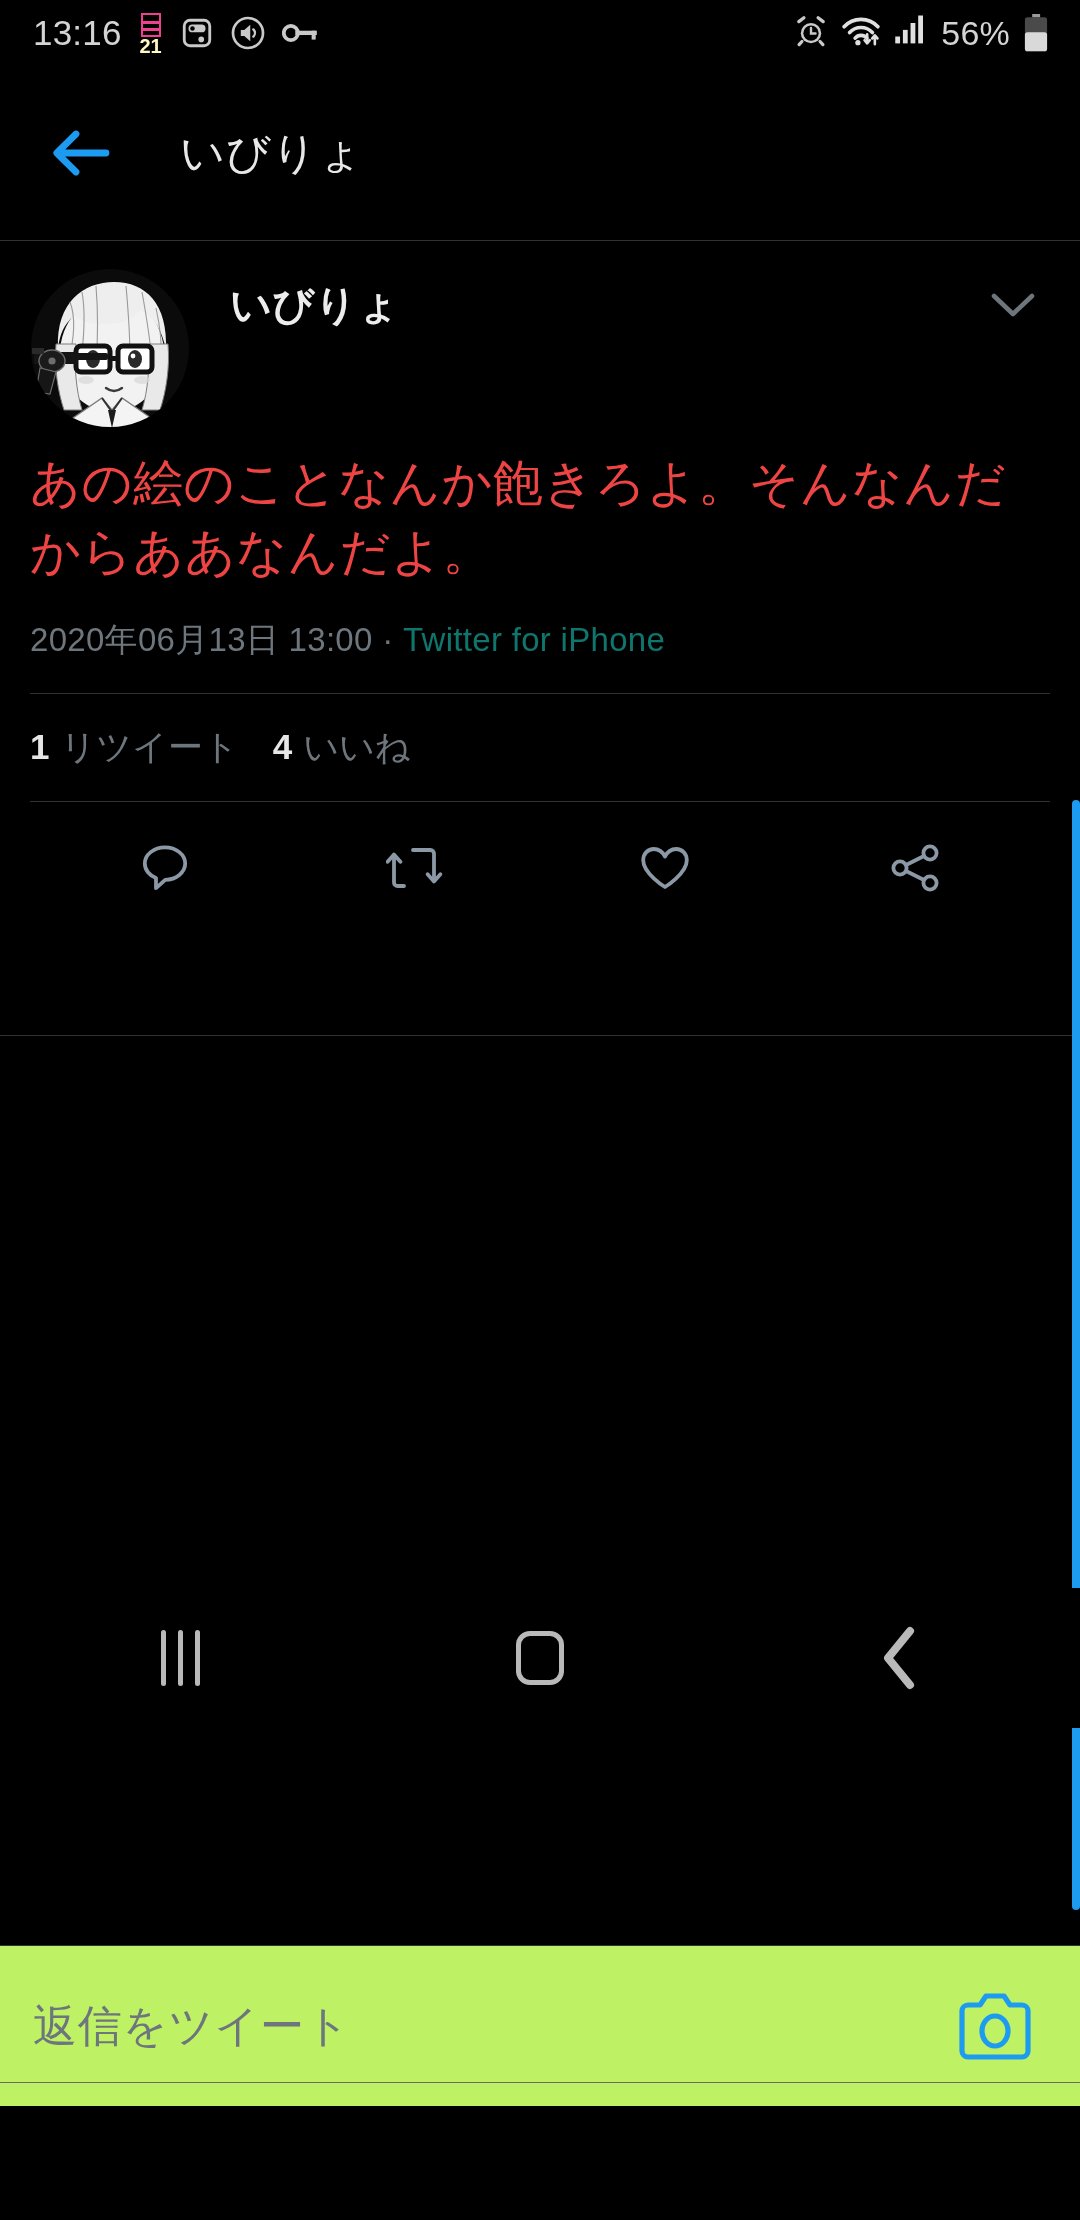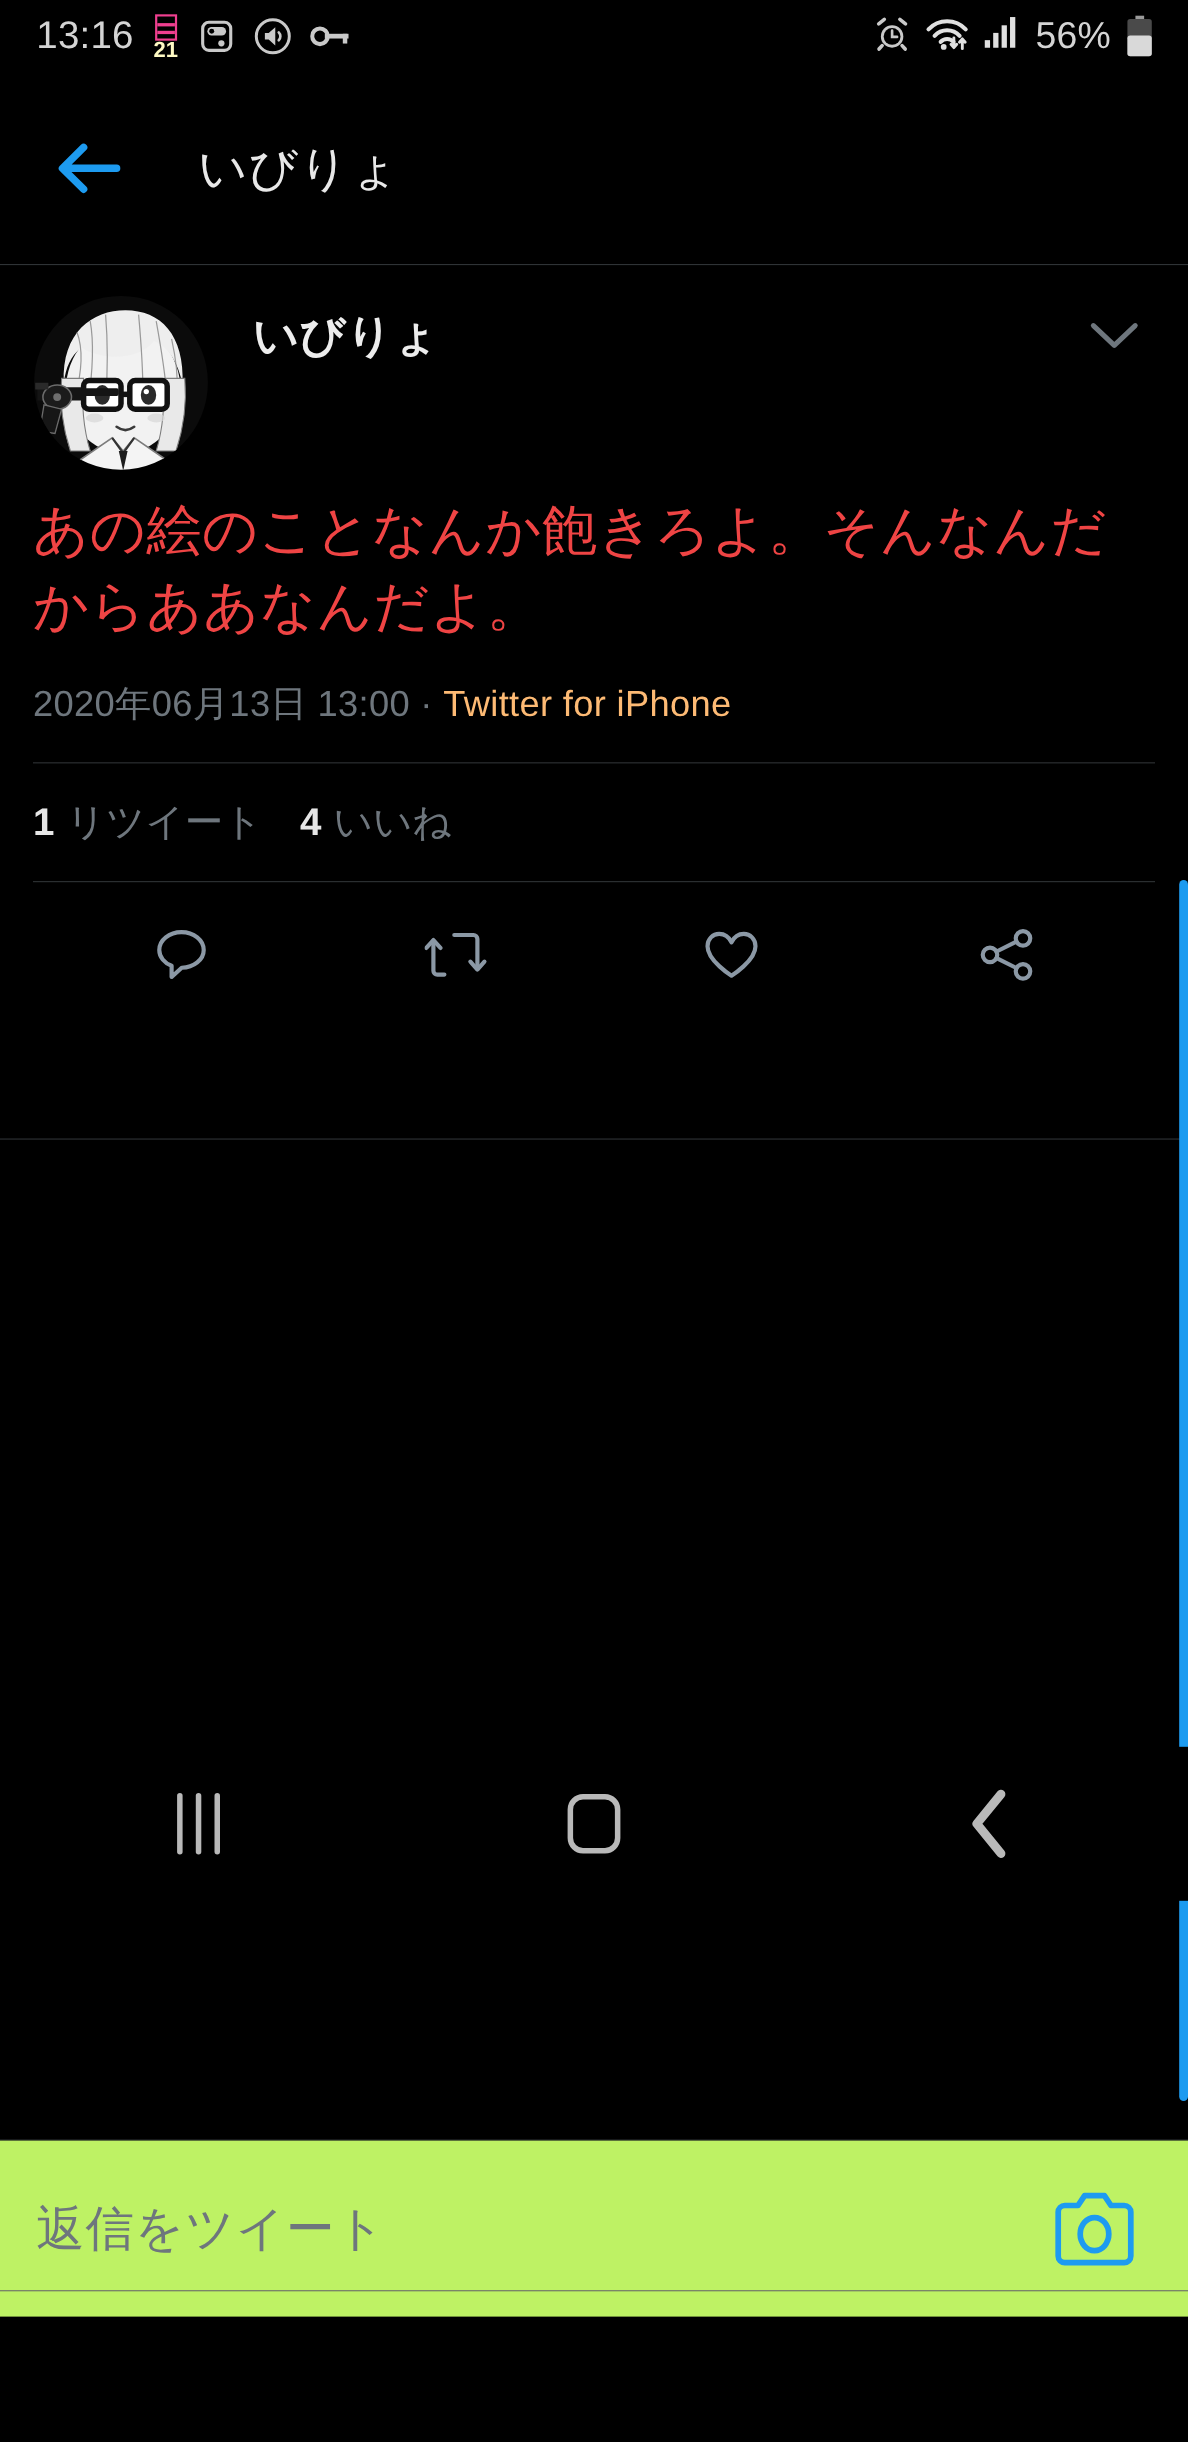--- a/index.html
+++ b/index.html
@@ -66,21 +66,21 @@
 
   .tw-body {
     padding:24px 30px 0 30px;
     color:#ef4444; font-size:50px; line-height:1.38; letter-spacing:0.4px;
     word-break:break-all;
     font-family:Liberation Mono, monospace;
   }
   .tw-meta {
     padding:28px 30px 0 30px; font-size:33px; color:#6e767d; letter-spacing:0.3px;
   }
-  .tw-meta .src { color:#fdba74; }
+  .tw-meta .src { color:#0f766e; }
 
   .divider { height:1px; background:#2f3336; margin:30px 30px 0 30px; }
 
   .tw-stats {
     display:flex; align-items:center; gap:34px;
     padding:30px 30px 30px 30px; font-size:35px; color:#6e767d;
   }
   .tw-stats .grp { display:flex; align-items:baseline; gap:11px; }
   .tw-stats .cnt { color:#e6e6e6; font-weight:bold; }
 

